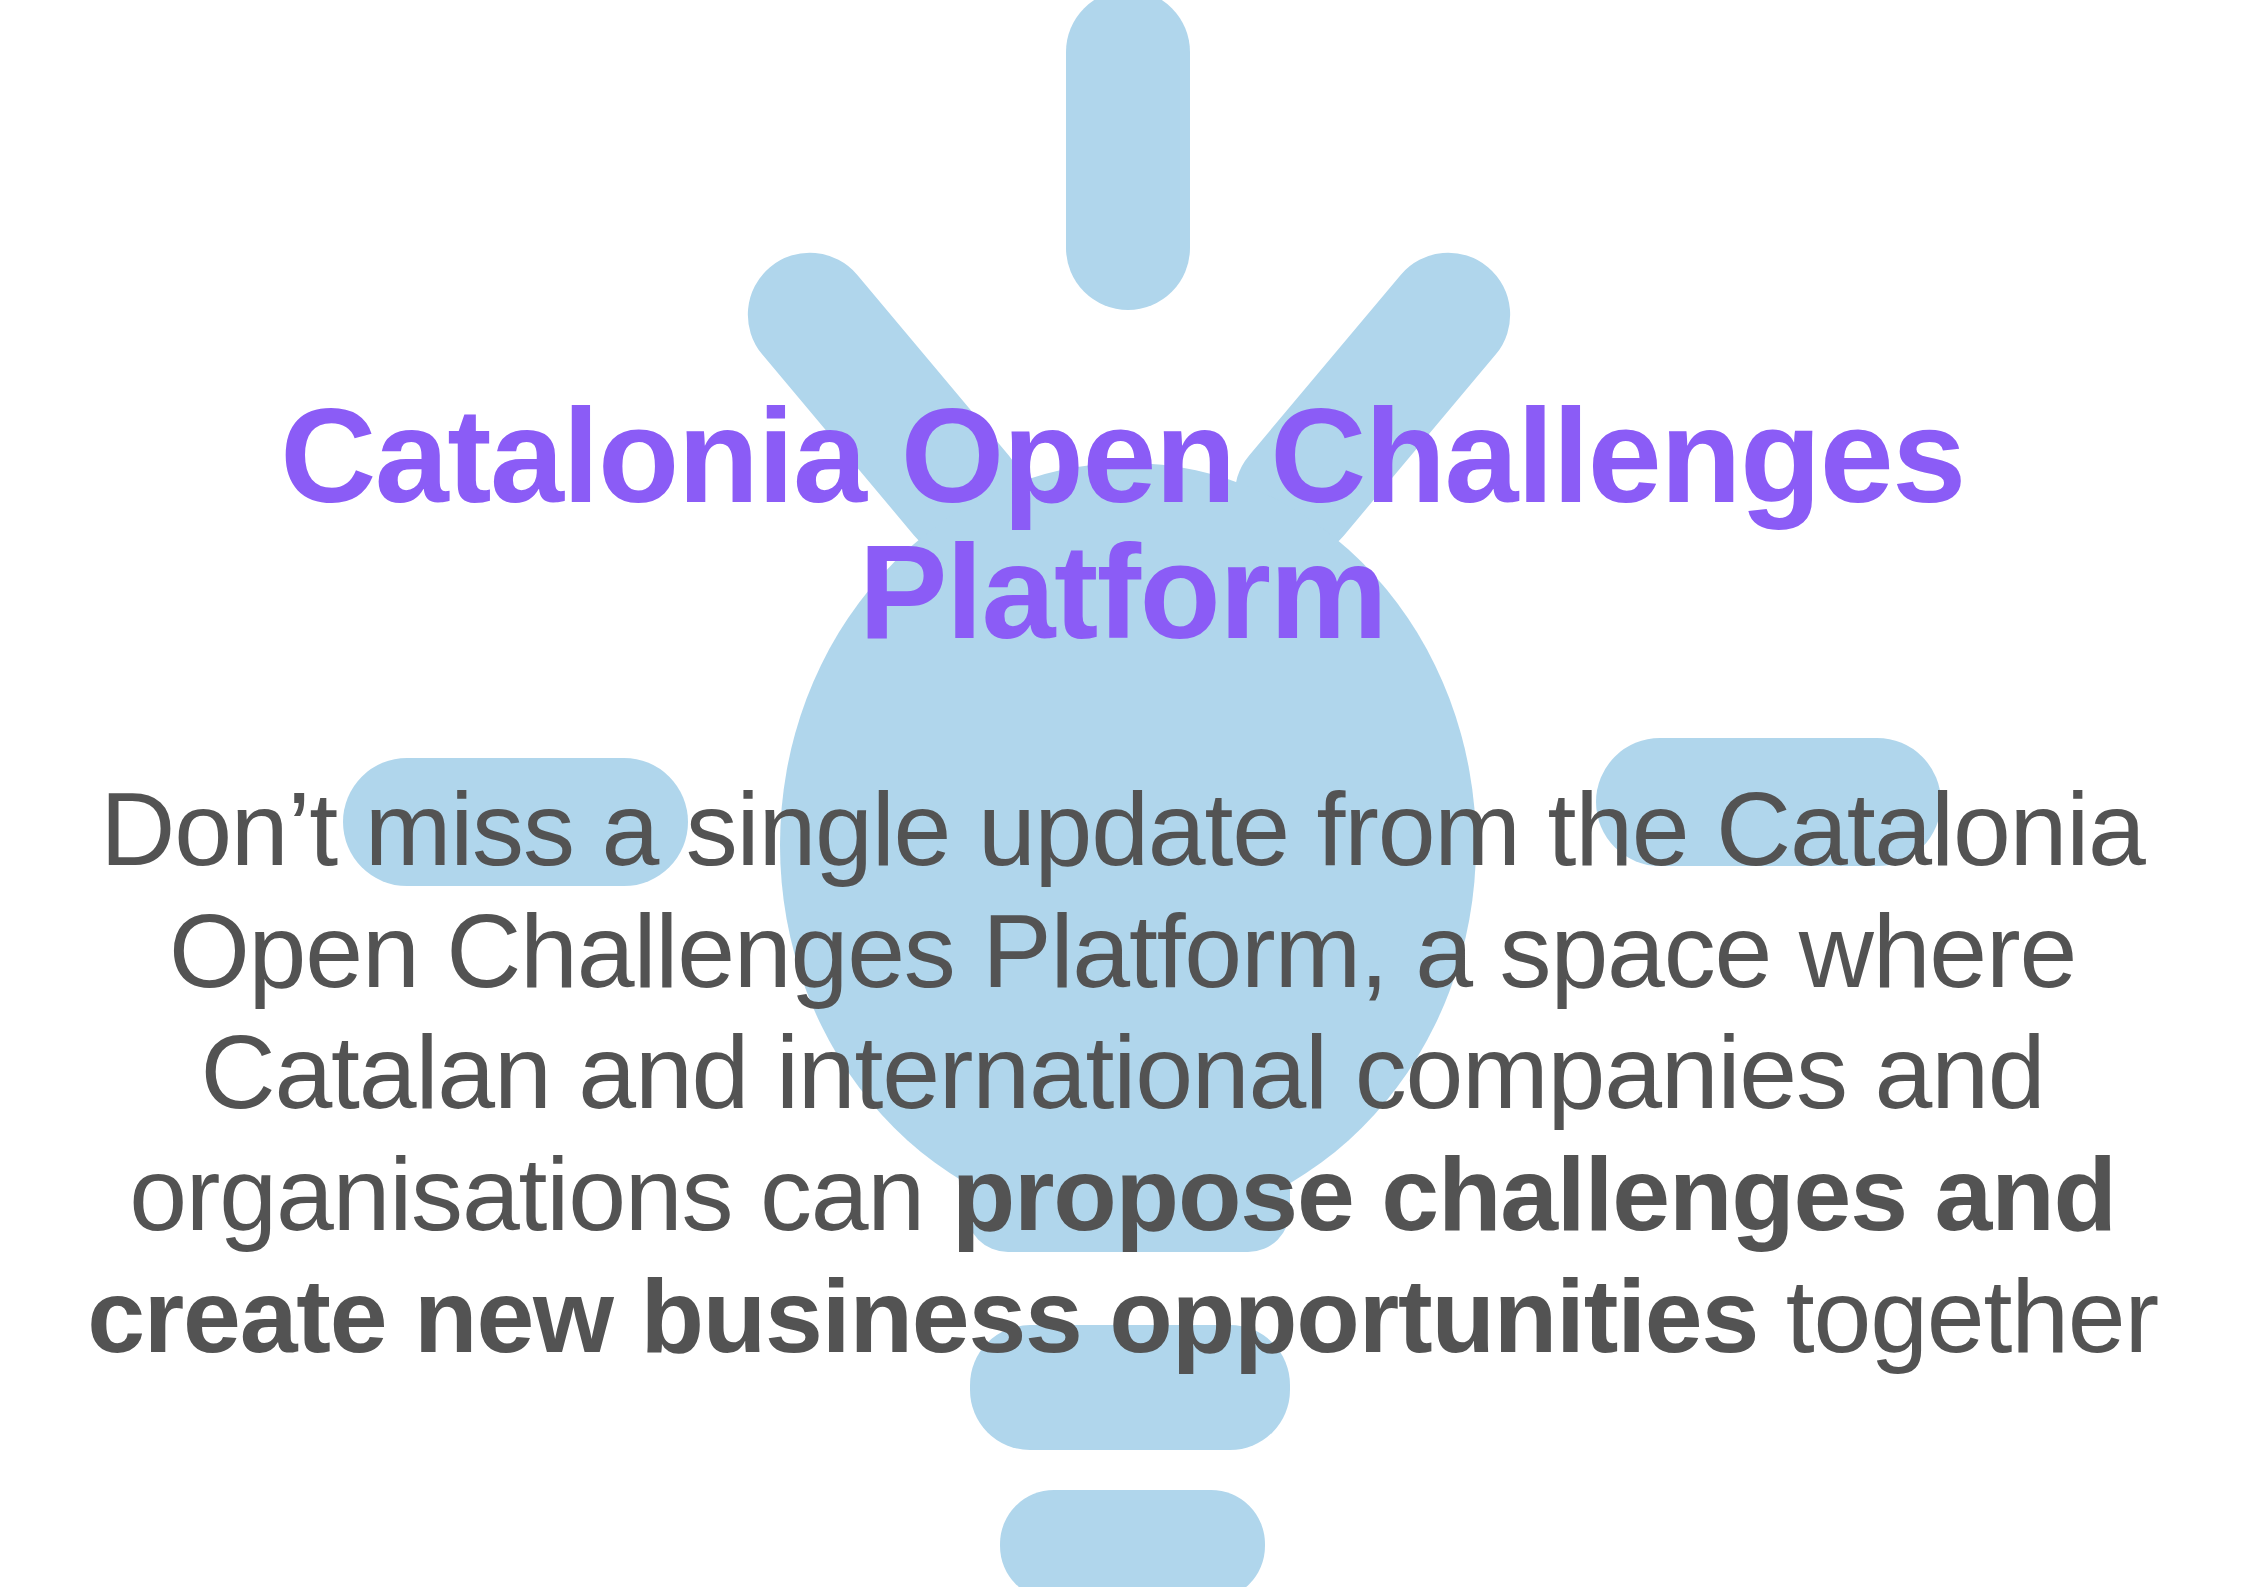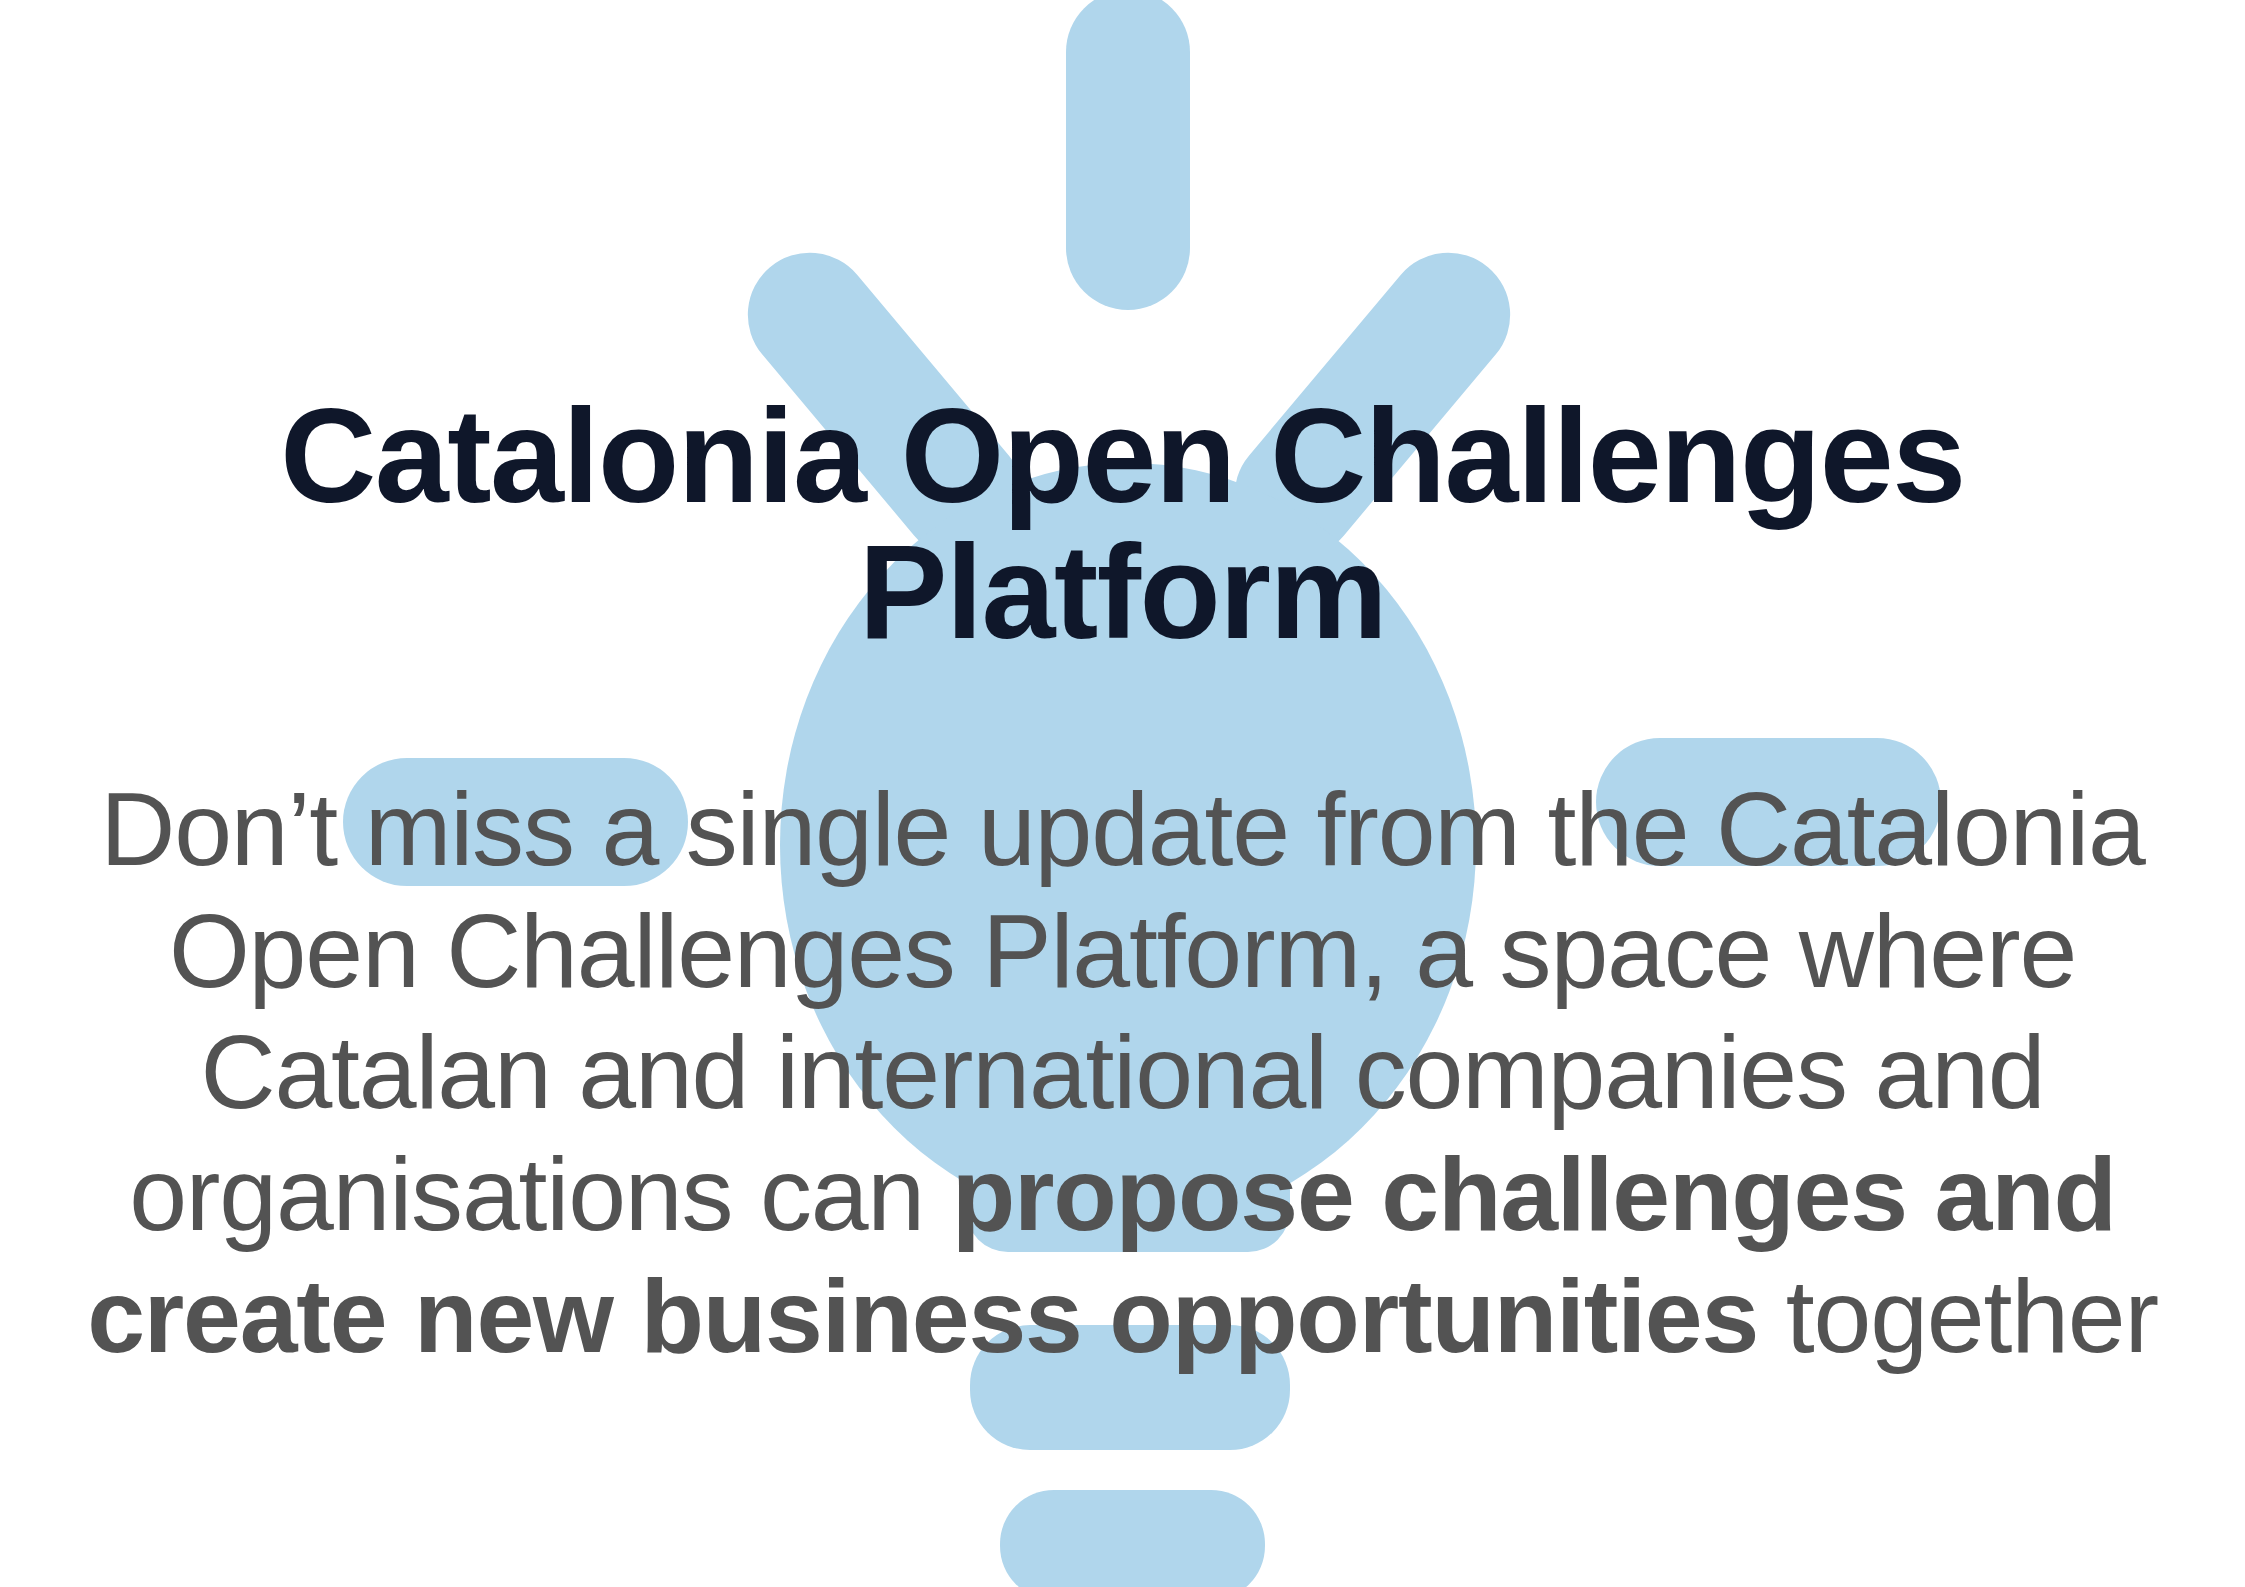--- a/index.html
+++ b/index.html
@@ -44,21 +44,21 @@
     left: 0;
     top: 300px;
     width: 2245px;
     padding: 0 48px;
     box-sizing: border-box;
     text-align: center;
     font-size: 133px;
     line-height: 1.02;
     font-weight: bold;
     letter-spacing: -1.5px;
-    color: #0f172a;
+    color: #8b5cf6;
   }
 
   .body-copy {
     position: absolute;
     left: 0;
     top: 665px;
     width: 2245px;
     padding: 0 46px;
     box-sizing: border-box;
     text-align: center;

